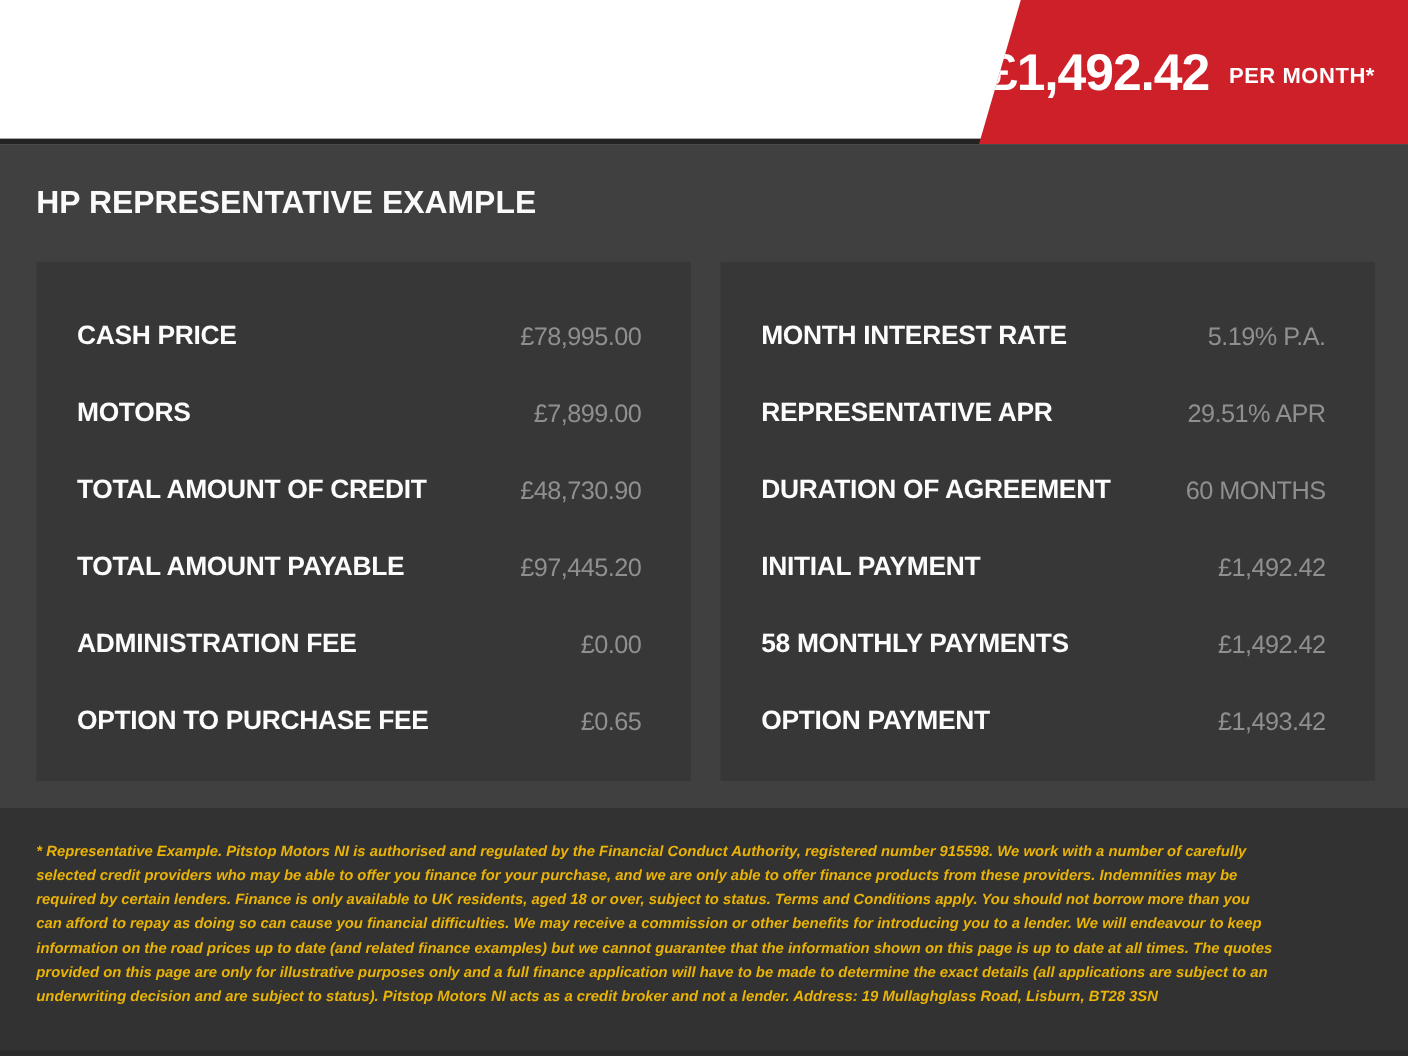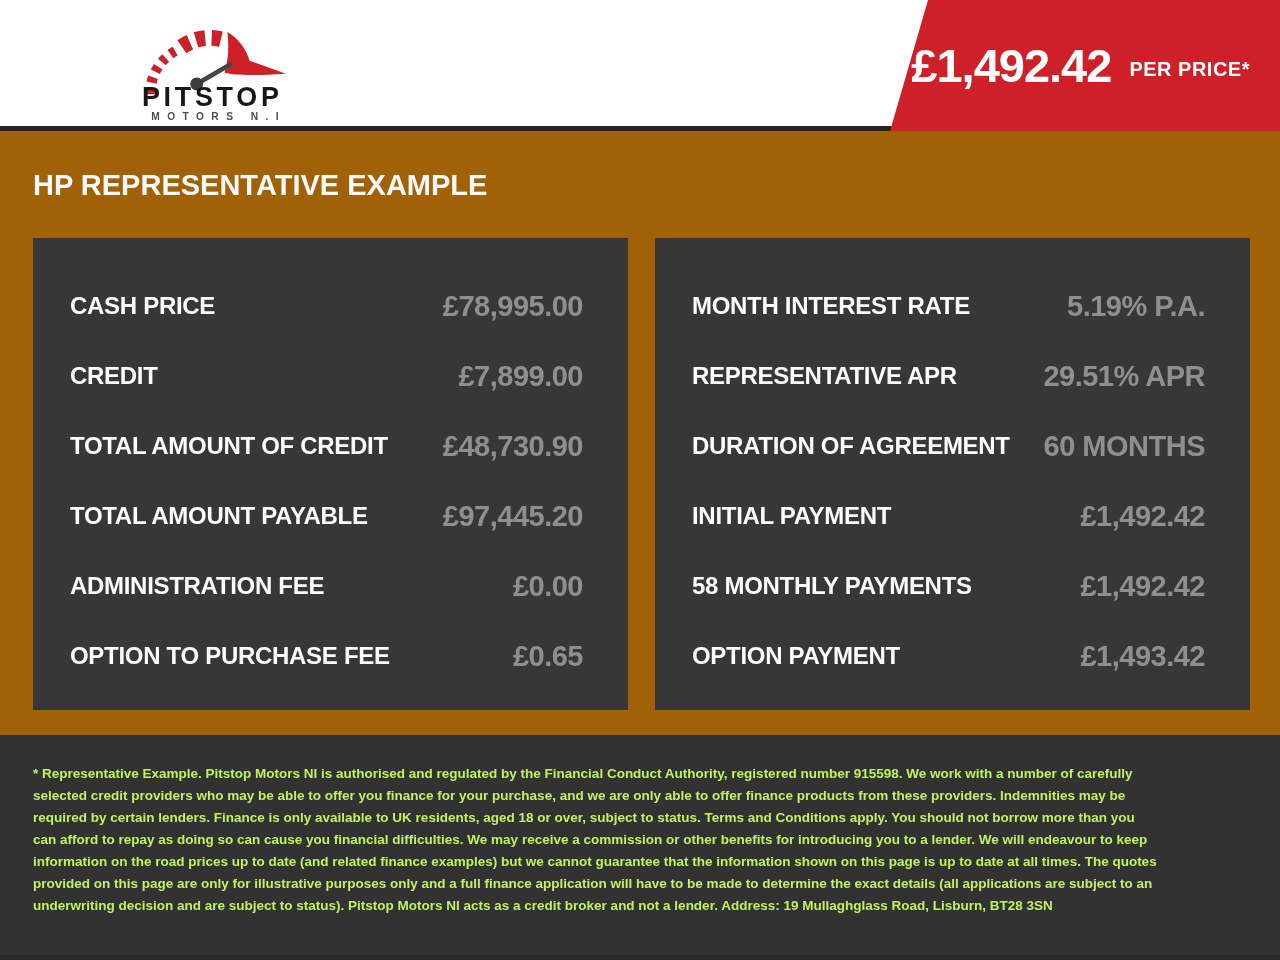--- a/index.html
+++ b/index.html
@@ -29,21 +29,21 @@
   .price-amount {
     font-size: 47px; font-weight: bold; letter-spacing: -1px;
   }
   .price-period {
     font-size: 20px; font-weight: bold; margin-left: 18px;
     letter-spacing: 0.5px; transform: translateY(4px);
   }
   
   .main {
     width: 1280px; height: 604px;
-    background: #a16207;
+    background: #404040;
     padding: 38px 30px 0 33px;
   }
   .page-title {
     color: #fafafa; font-size: 29px; font-weight: bold;
     letter-spacing: 0px; margin-bottom: 36px;
   }
   .panels { display: flex; gap: 27px; }
   .panel {
     background: #373737;
     width: 595px; height: 472px;
@@ -51,72 +51,57 @@
   }
   .row {
     height: 70px;
     display: flex; align-items: center; justify-content: space-between;
   }
   .row .label {
     color: #fcfcfc; font-size: 24px; font-weight: bold;
     letter-spacing: -0.3px; white-space: nowrap;
   }
   .row .value {
-    color: #8f8f8f; font-size: 29px; font-weight: bold;
+    color: #8f8f8f; font-size: 23px; font-weight: normal;
     letter-spacing: -0.5px; white-space: nowrap;
   }
   
   .footer {
     width: 1280px; height: 220px;
     background: #323232;
     padding: 28px 30px 0 33px;
   }
   .disclaimer {
-    color: #bef264; font-size: 13.5px; font-weight: bold;
+    color: #eab308; font-size: 13.5px; font-weight: bold;
     line-height: 22px; max-width: 1125px;
     letter-spacing: 0px;
+    font-style: italic;
   }
 </style>
 </head>
 <body>
 
 <div class="header">
-  <div class="logo">
-    <svg width="195" height="104" viewBox="0 0 210 112">
-
-      <path d="M 24 82 A 52 52 0 0 1 52 35" fill="none" stroke="#ce2029" stroke-width="11" stroke-dasharray="6 6.5"></path>
-
-      <path d="M 58 31 A 52 52 0 0 1 104 24" fill="none" stroke="#ce2029" stroke-width="17" stroke-dasharray="10 7"></path>
-
-      <path d="M 107 15 C 119 22 127 33 131 46 L 170 60 C 138 62 116 62 104 59 C 108 45 109 30 107 15 Z" fill="#ce2029"></path>
-
-      <line x1="74" y1="71" x2="110" y2="50" stroke="#454545" stroke-width="5" stroke-linecap="round"></line>
-      <circle cx="74" cy="71" r="7" fill="#3d3d3d"></circle>
-
-      <text x="15" y="95" font-family="Liberation Sans, sans-serif" font-size="29" font-weight="bold" letter-spacing="4" fill="#181818">PITSTOP</text>
-      <text x="25" y="110" font-family="Liberation Sans, sans-serif" font-size="11" font-weight="bold" letter-spacing="8" fill="#4d4d4d">MOTORS N.I</text>
-    </svg>
-  </div>
   <div class="price-banner">
     <span class="price-amount">£1,492.42</span>
-    <span class="price-period">PER PRICE*</span>
+    <span class="price-period">PER MONTH*</span>
   </div>
 </div>
 
 <div class="main">
   <div class="page-title">HP REPRESENTATIVE EXAMPLE</div>
   <div class="panels">
 
     <div class="panel">
       <div class="row">
         <span class="label">CASH PRICE</span>
         <span class="value">£78,995.00</span>
       </div>
       <div class="row">
-        <span class="label">CREDIT</span>
+        <span class="label">MOTORS</span>
         <span class="value">£7,899.00</span>
       </div>
       <div class="row">
         <span class="label">TOTAL AMOUNT OF CREDIT</span>
         <span class="value">£48,730.90</span>
       </div>
       <div class="row">
         <span class="label">TOTAL AMOUNT PAYABLE</span>
         <span class="value">£97,445.20</span>
       </div>

